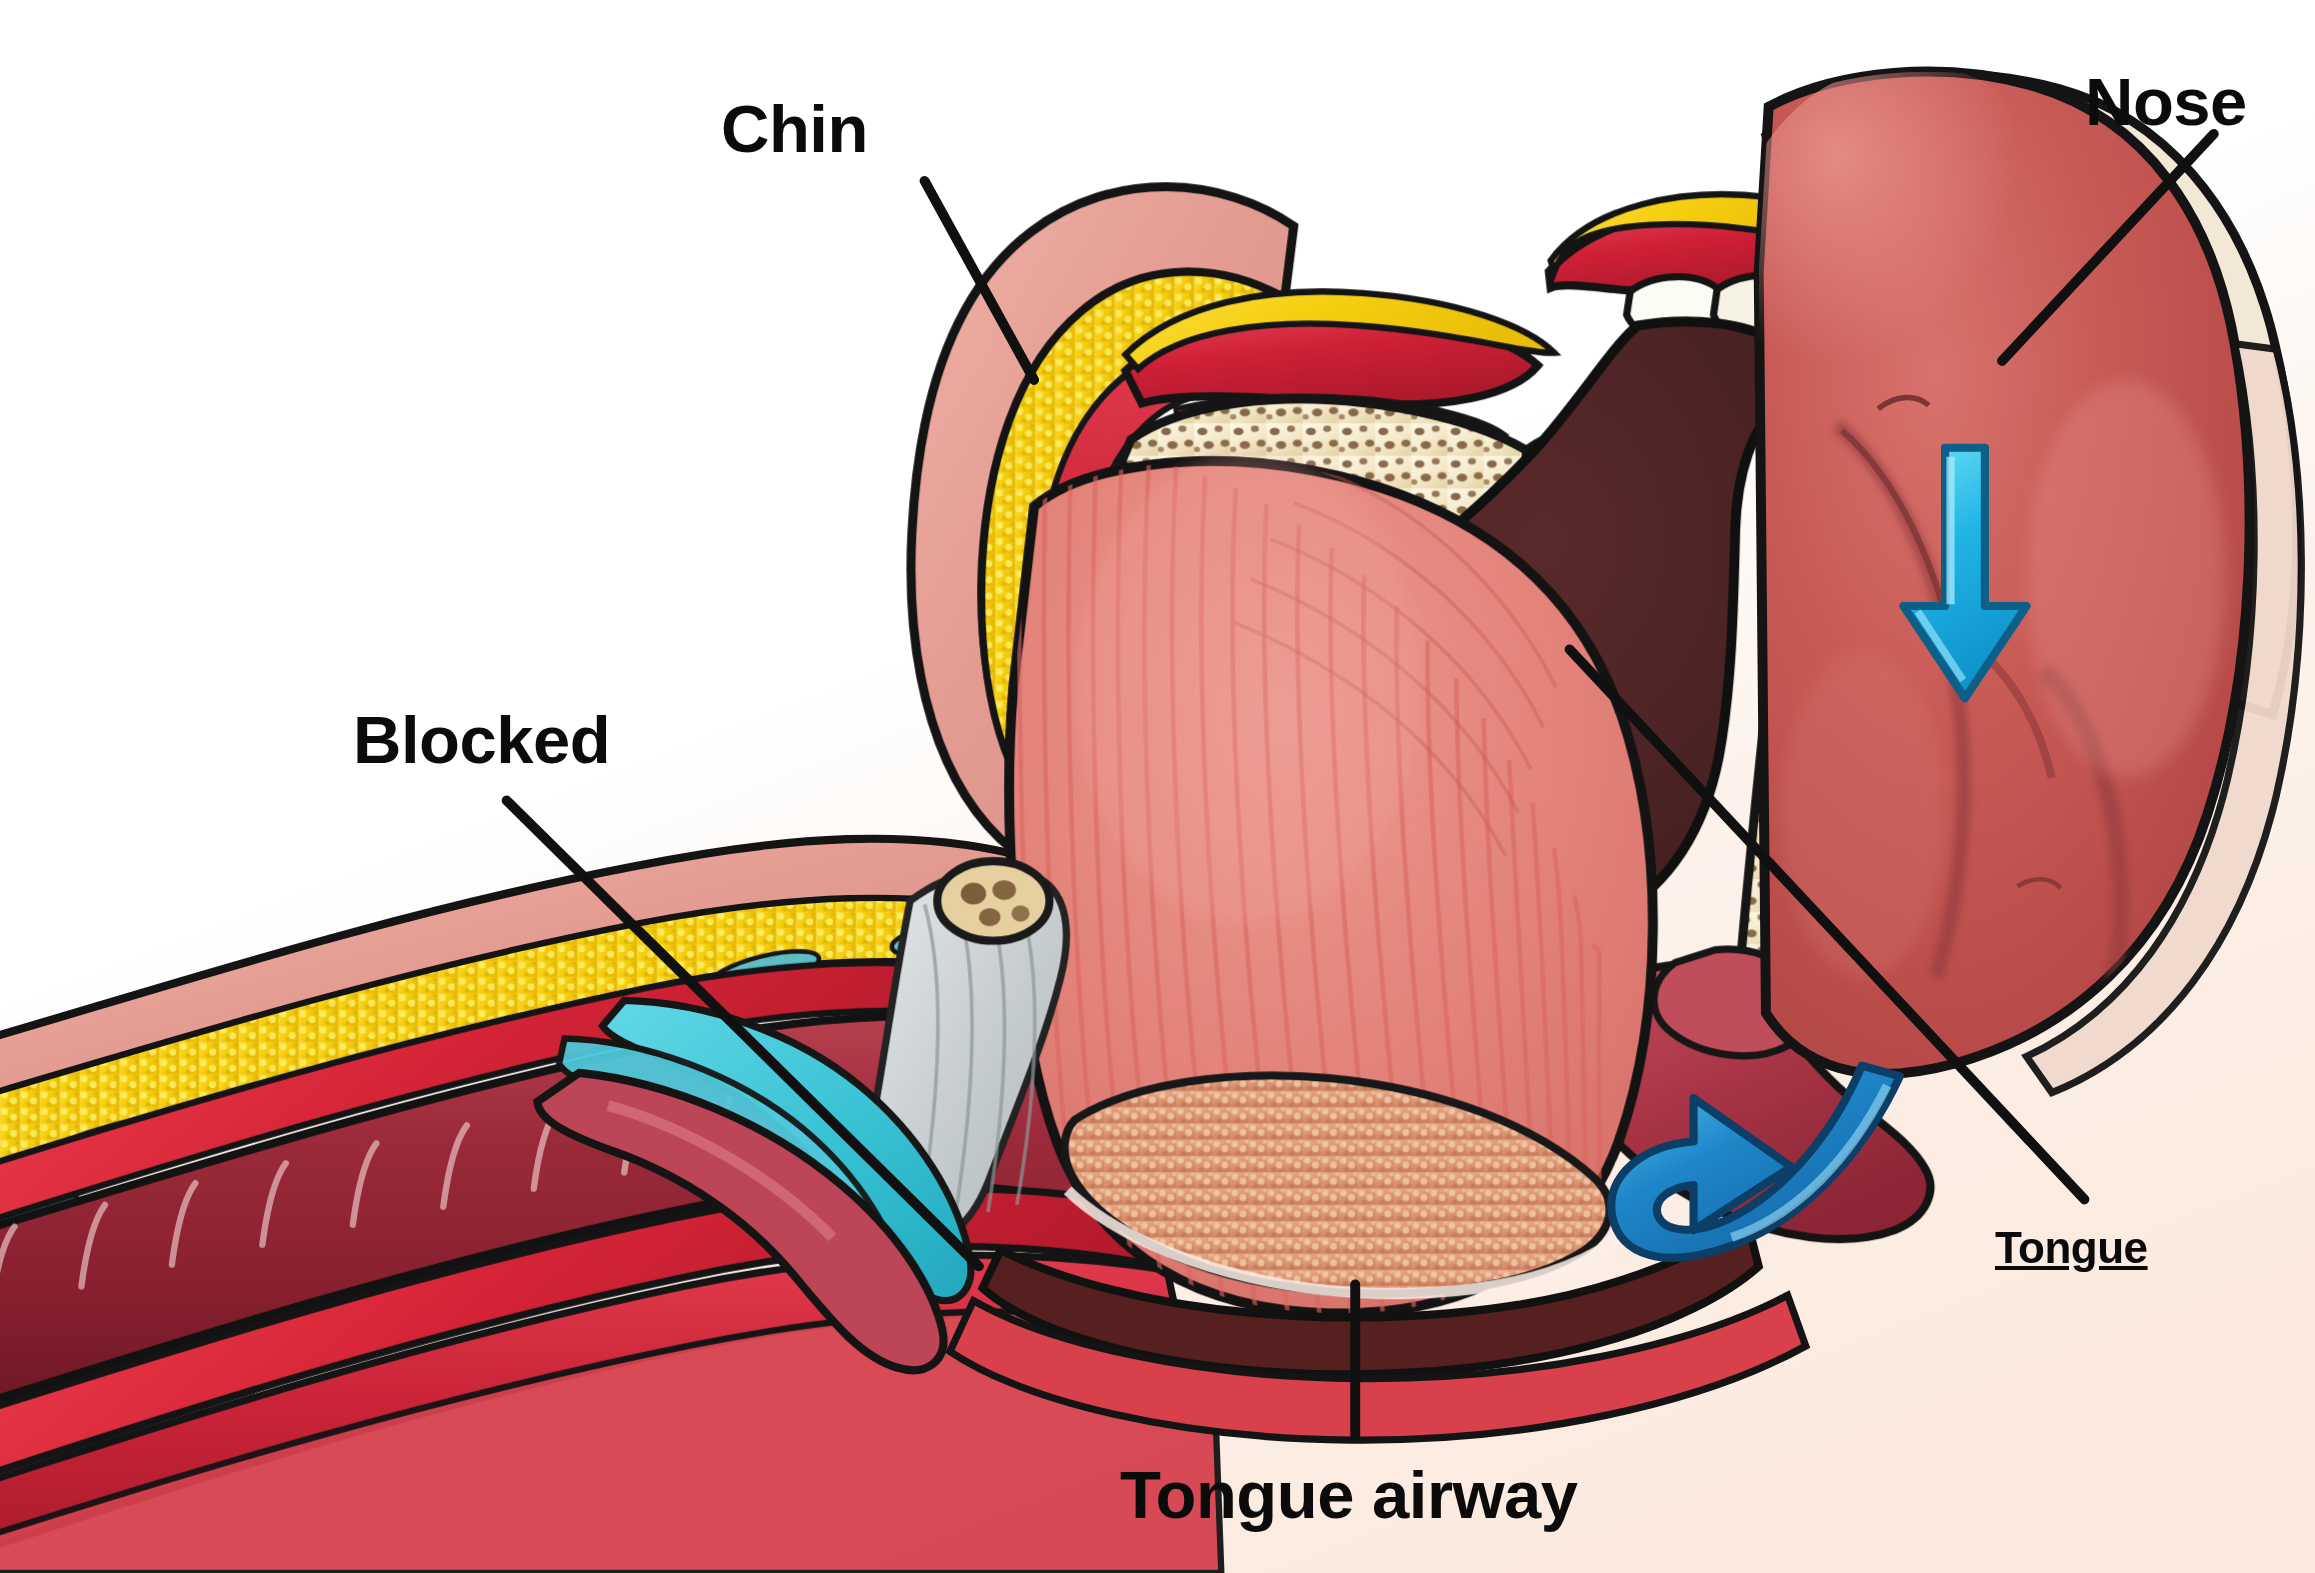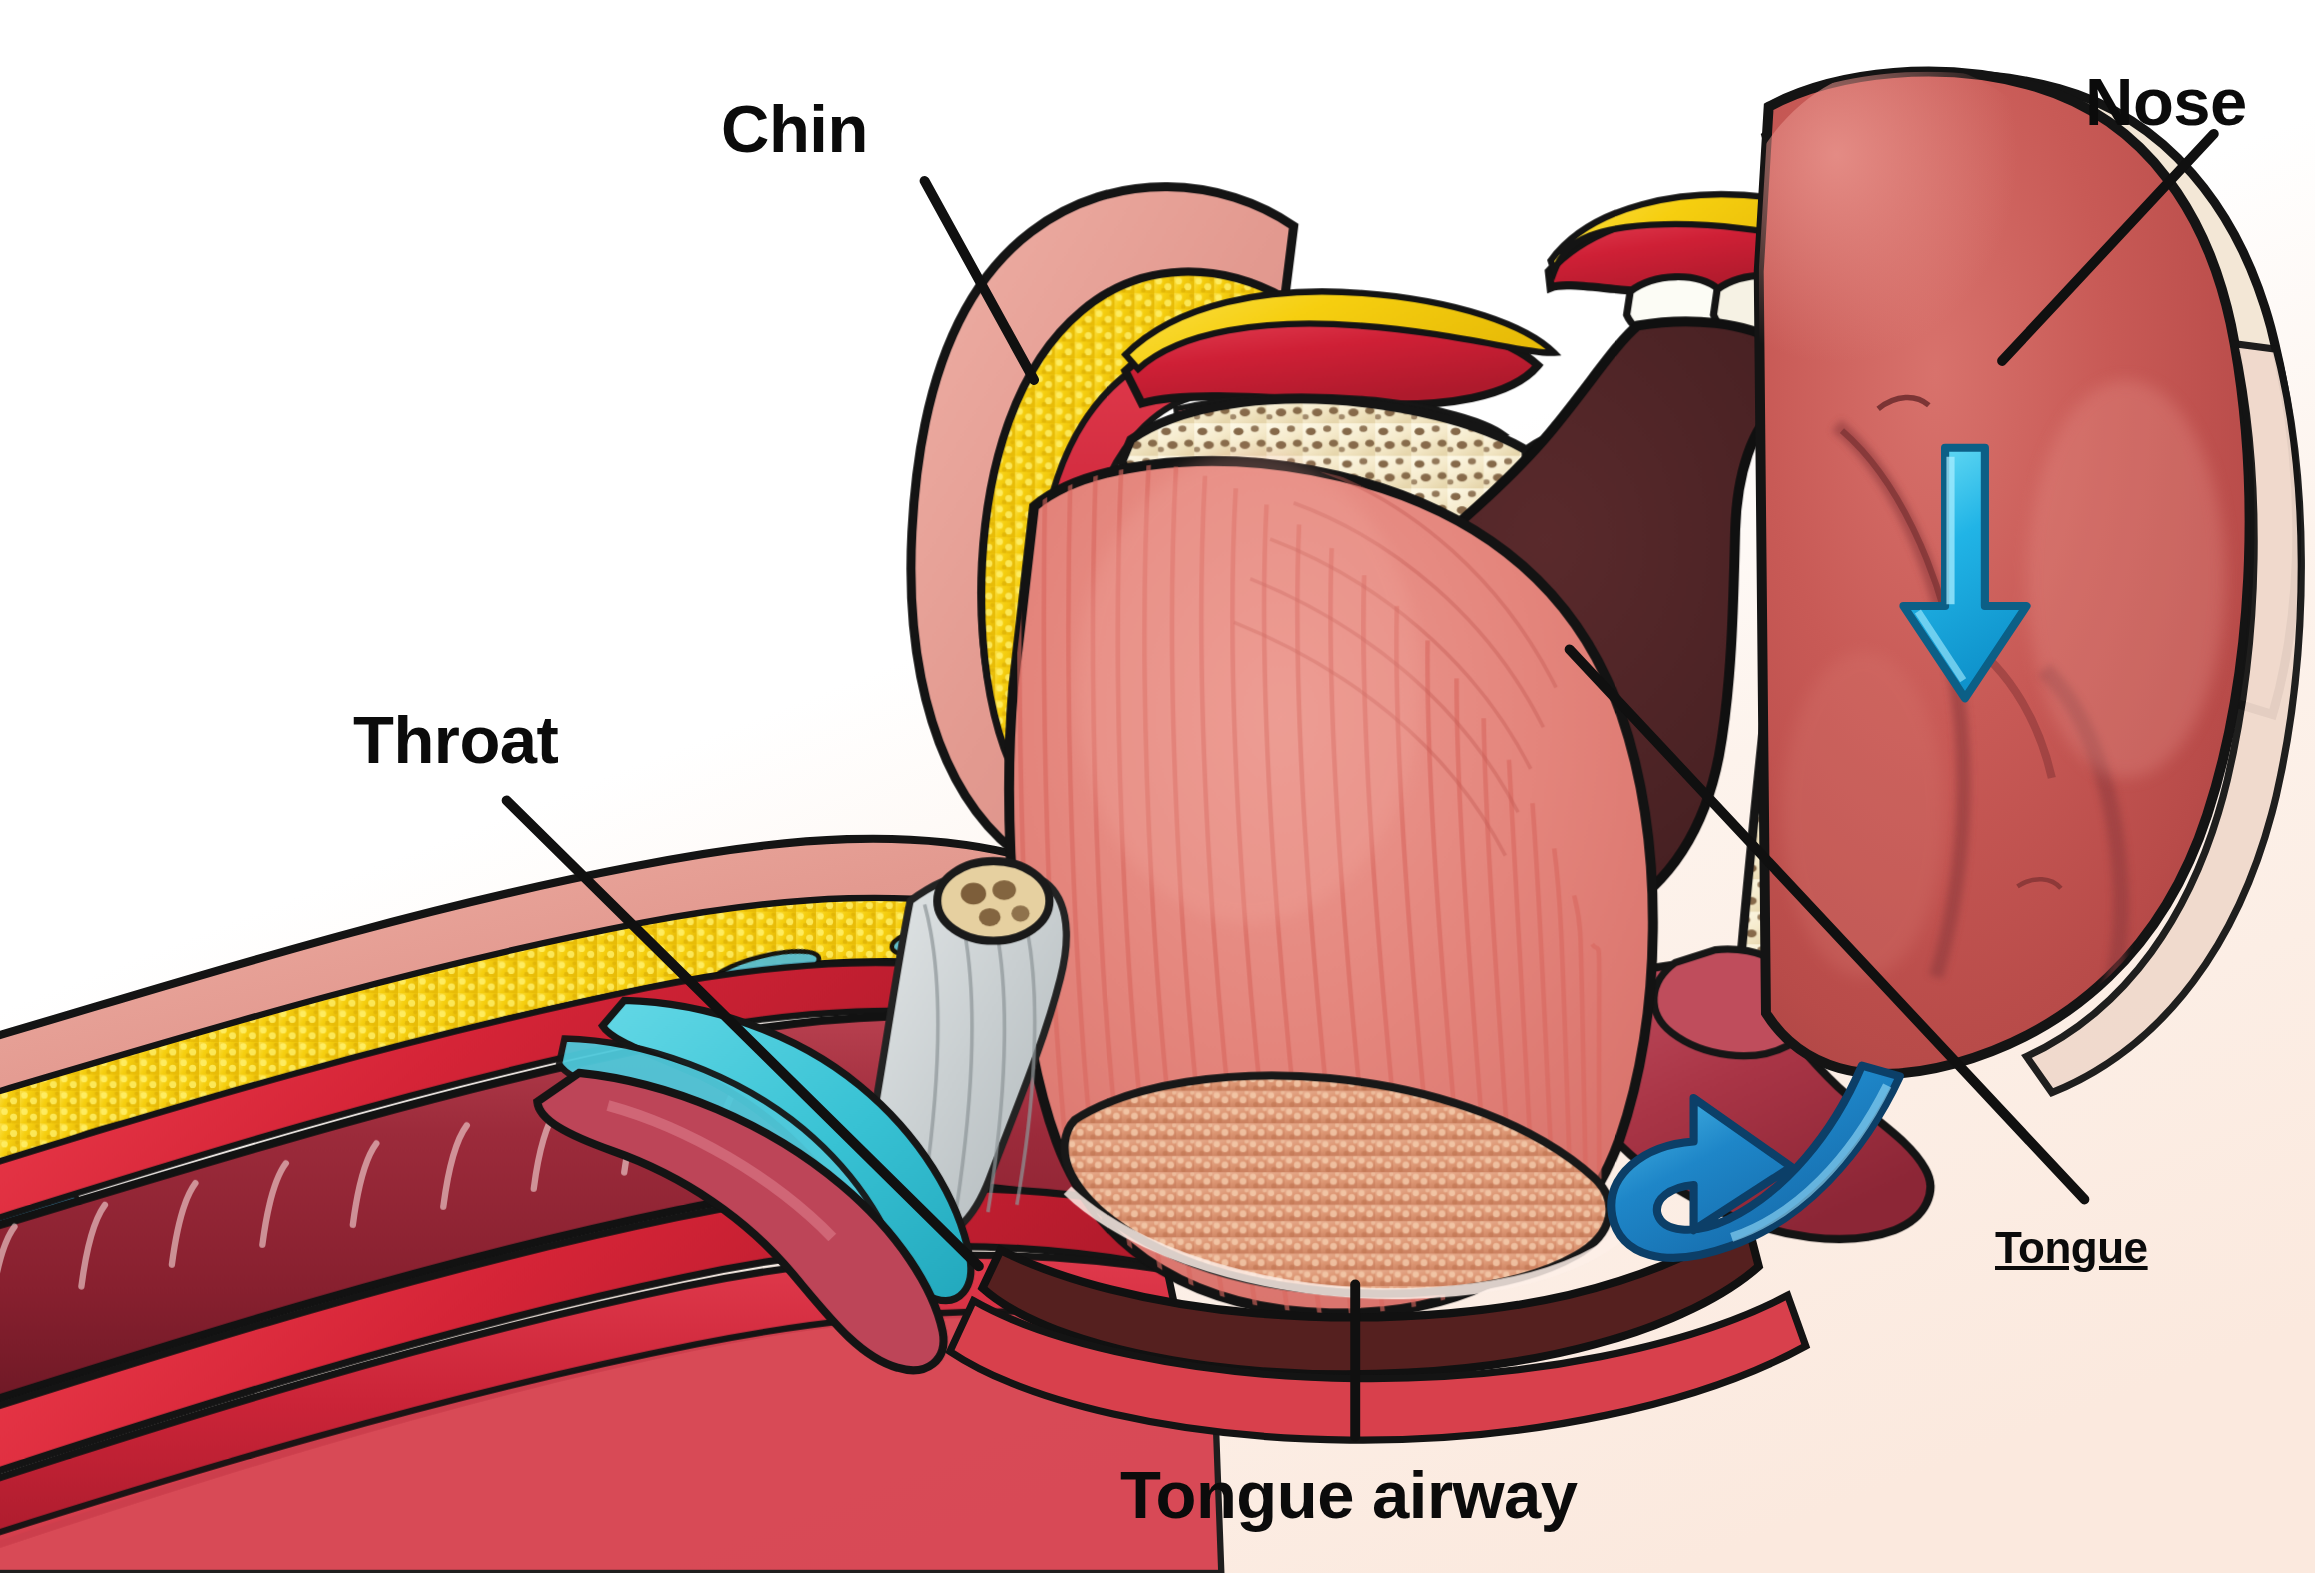--- a/index.html
+++ b/index.html
@@ -476,18 +476,18 @@
       <line x1="560" y1="885" x2="1082" y2="1400"></line>
       <line x1="1735" y1="718" x2="2304" y2="1326"></line>
       <line x1="1498" y1="1420" x2="1498" y2="1588"></line>
     </g>
 
     </g>
   </svg>
 
   <div class="lbl lbl-chin">Chin</div>
   <div class="lbl lbl-nose">Nose</div>
-  <div class="lbl lbl-throat">Throat</div>
+  <div class="lbl lbl-throat">Blocked</div>
   <div class="lbl lbl-tongue">Tongue</div>
   <div class="lbl lbl-airway">Tongue airway</div>
 
 </div>
 
 
 </body></html>

